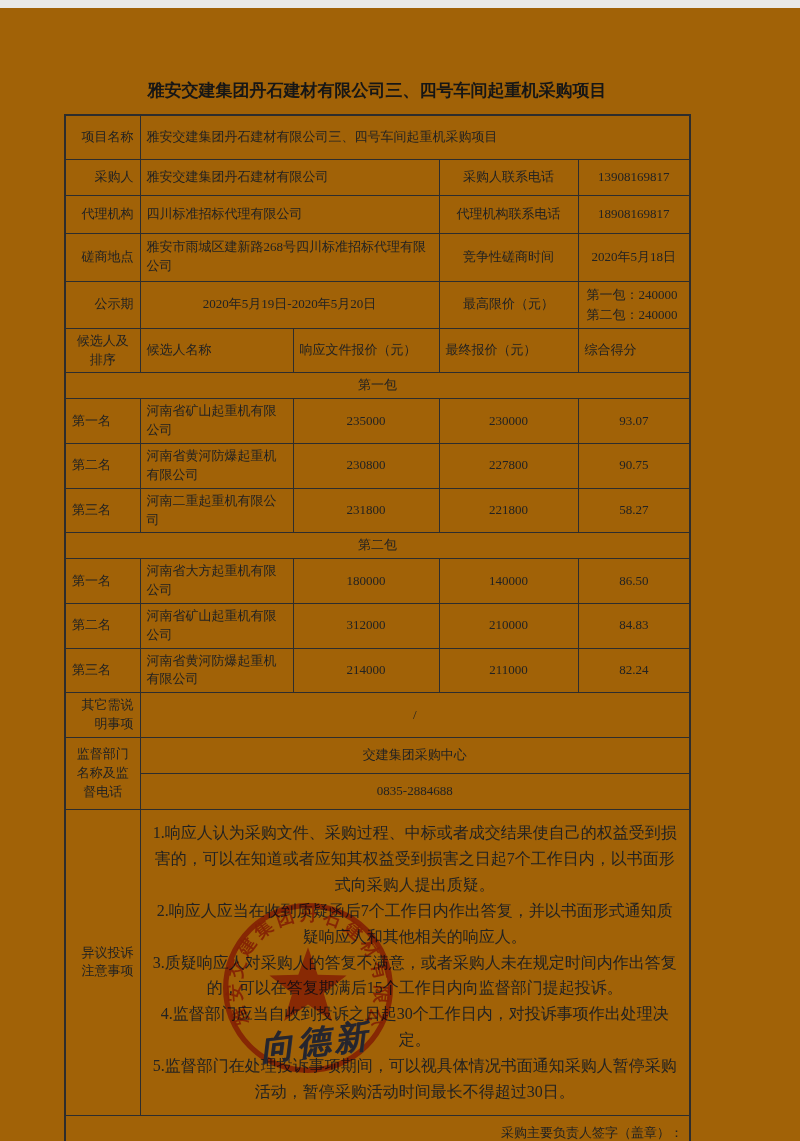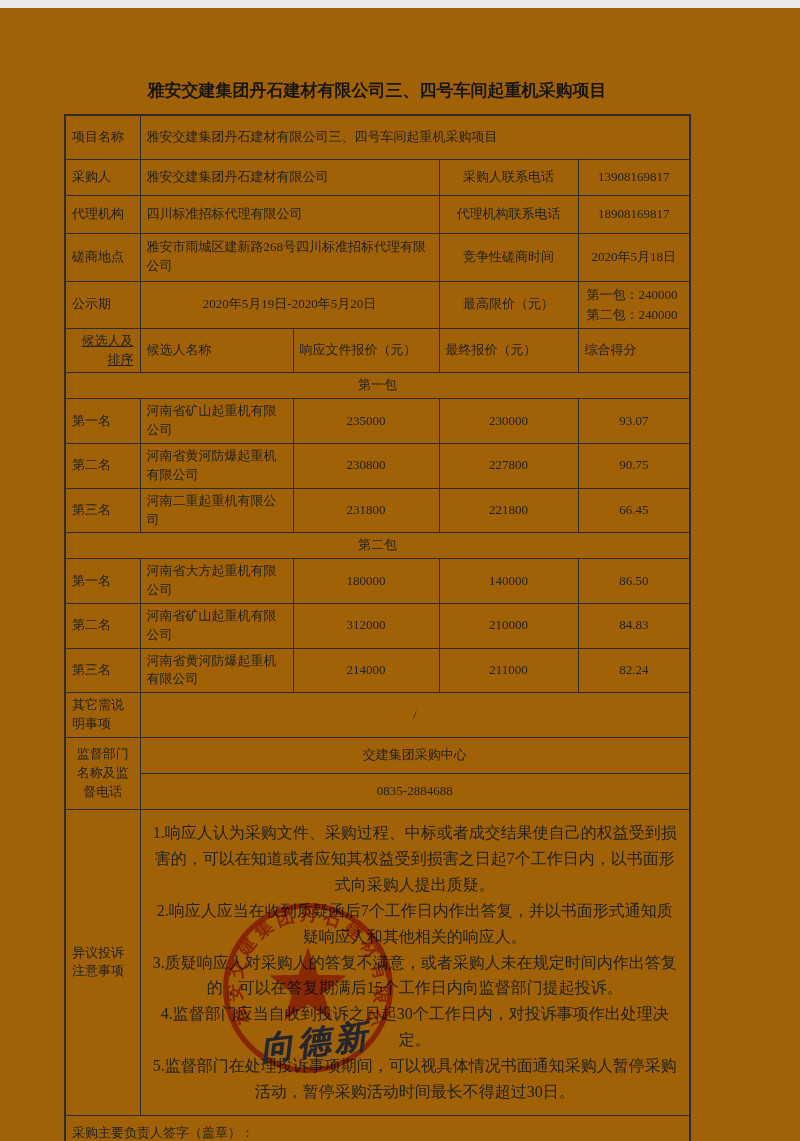--- a/index.html
+++ b/index.html
@@ -36,31 +36,31 @@
     vertical-align: middle;
     line-height: 1.45;
     word-break: break-all;
   }
   col.c-a { width: 75px; }
   col.c-b { width: 153px; }
   col.c-c { width: 146px; }
   col.c-d { width: 139px; }
   col.c-e { width: 112px; }
 
-  td.lab { text-align: left; }
+  td.lab { text-align: right; }
   td.ctr { text-align: center; }
   td.val-left { text-align: left; }
 
   tr.r-project td { height: 44px; }
   tr.r-purchaser td { height: 36px; }
   tr.r-agency td { height: 38px; }
   tr.r-venue td { height: 48px; }
   tr.r-publicity td { height: 45px; }
   tr.r-chead td { height: 42px; text-align: left; }
-  tr.r-chead td.lab { text-align: right; text-decoration: underline; }
+  tr.r-chead td.lab { text-align: center; }
   tr.r-pkg td { height: 24px; text-align: center; }
   tr.r-cand td { height: 44px; text-align: center; }
   tr.r-cand td.lab, tr.r-cand td.company { text-align: left; }
   tr.r-other td { height: 38px; }
   tr.r-sup td { height: 36px; }
   tr.r-obj td.obj-body { height: 240px; padding: 10px 12px; }
   tr.r-sign td { height: 36px; }
 
   .price-lines div { text-align: left; padding-left: 2px; line-height: 1.55; }
   .notice-item { font-size: 16px; line-height: 1.62; text-align: center; }
@@ -175,21 +175,21 @@
           <td class="company">河南省黄河防爆起重机有限公司</td>
           <td>230800</td>
           <td>227800</td>
           <td>90.75</td>
         </tr>
         <tr class="r-cand">
           <td class="lab">第三名</td>
           <td class="company">河南二重起重机有限公司</td>
           <td>231800</td>
           <td>221800</td>
-          <td>66.45</td>
+          <td>58.27</td>
         </tr>
 
         <tr class="r-pkg">
           <td colspan="5">第二包</td>
         </tr>
         <tr class="r-cand">
           <td class="lab">第一名</td>
           <td class="company">河南省大方起重机有限公司</td>
           <td>180000</td>
           <td>140000</td>

